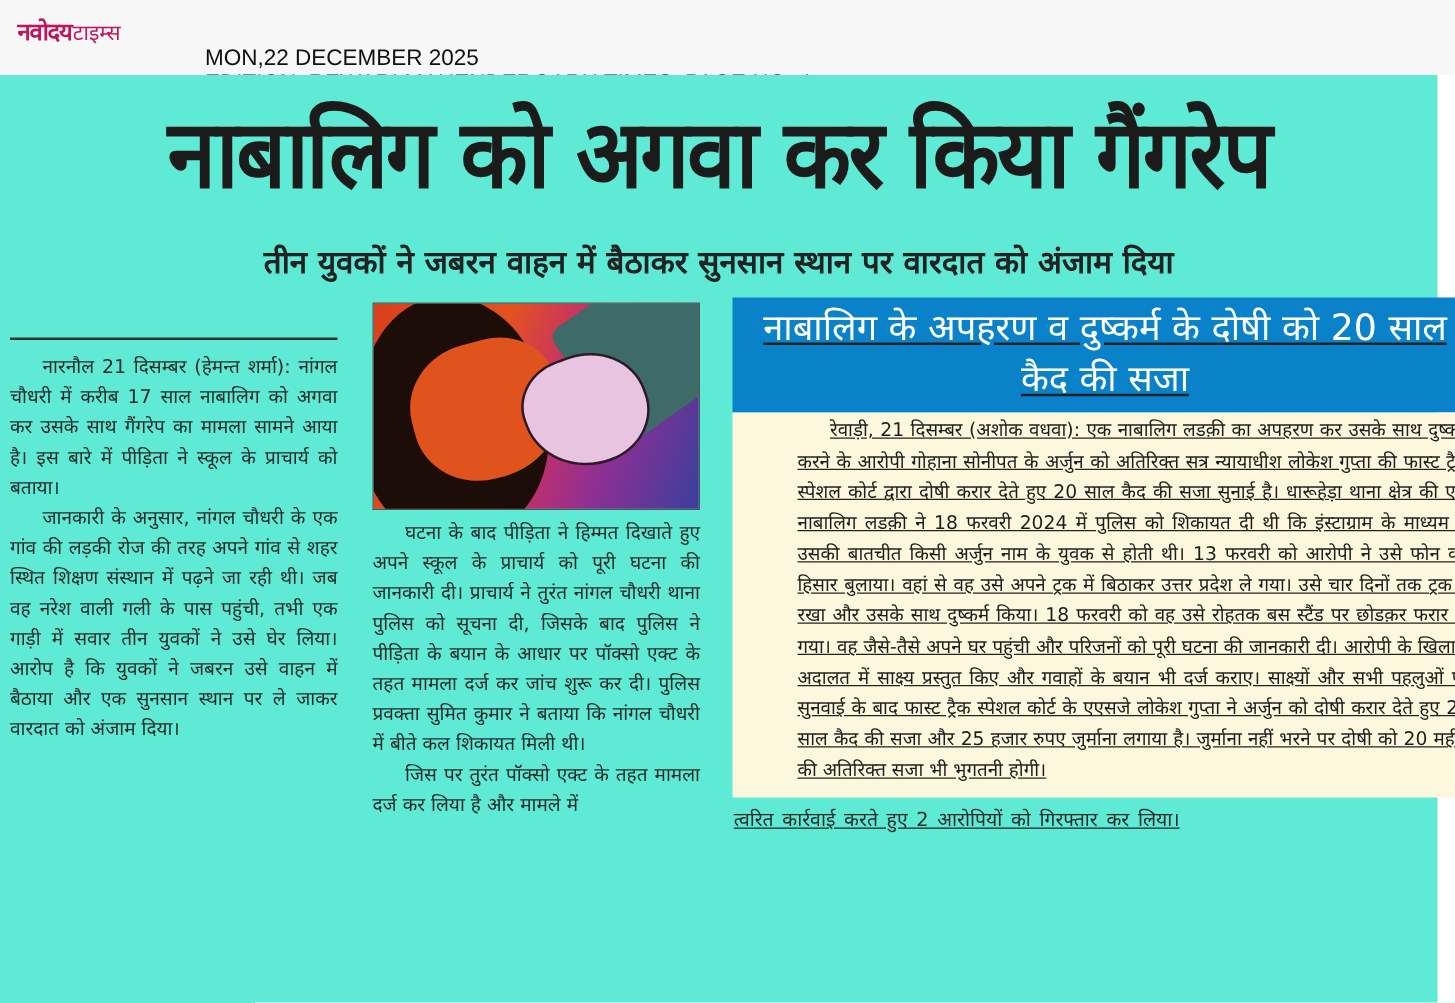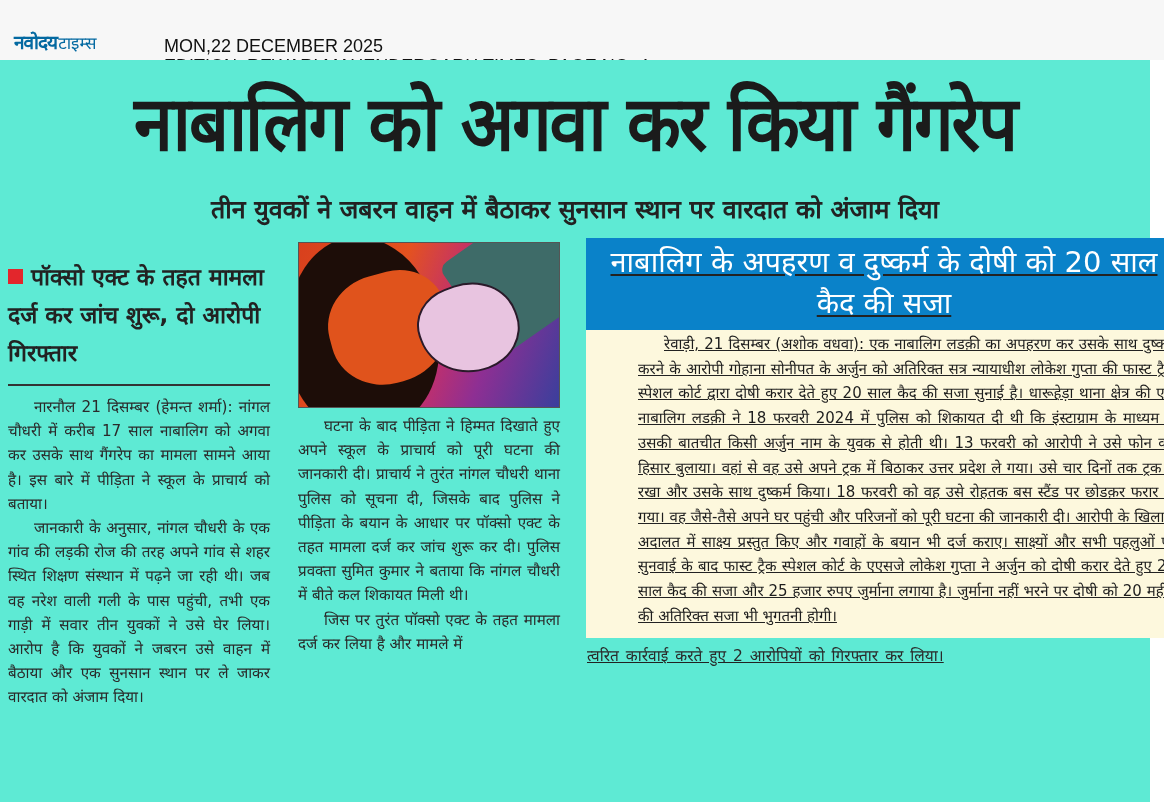--- a/index.html
+++ b/index.html
@@ -1,20 +1,20 @@
 <!DOCTYPE html>
 <html><head>
   <meta charset="utf-8">
   <style>
     * { box-sizing: border-box; margin: 0; padding: 0; }
     html, body { width: 1164px; height: 802px; overflow: hidden; background: #ffffff; }
     body { font-family: "DejaVu Sans", sans-serif; color: #222; position: relative; }
 
     .topbar { position: absolute; left: 0; top: 0; width: 1164px; height: 60px; background: #f7f7f7; }
-    .logo { position: absolute; left: 14px; top: 29px; display: flex; align-items: baseline; color: #0369a1; justify-content: center; }
+    .logo { position: absolute; left: 14px; top: 12px; display: flex; align-items: baseline; color: #be185d; justify-content: center; }
     .logo .big { font-family: "DejaVu Sans", sans-serif; font-weight: bold; font-size: 19px; letter-spacing: -1px; }
     .logo .small { font-family: "DejaVu Sans", sans-serif; font-size: 17px; margin-left: 1px; }
     .meta { position: absolute; left: 164px; top: 9px; font-family: "Liberation Sans", sans-serif; font-size: 18px; line-height: 20px; color: #111; margin-top: 27px; }
 
     .page { position: absolute; left: 0; top: 60px; width: 1150px; height: 742px; background: #5eead4; }
 
     .headline { position: absolute; left: 0; top: 18px; width: 1150px; text-align: center;
       font-family: "DejaVu Sans", sans-serif; font-weight: bold; font-size: 70px; line-height: 92px;
       color: #1b1b1b; letter-spacing: -2px; transform: scaleY(1.08); }
     .subhead { position: absolute; left: 0; top: 130px; width: 1150px; text-align: center;
@@ -60,23 +60,20 @@
     <div>MON,22 DECEMBER 2025</div>
     <div>EDITION: REWARI MAHENDERGARH TIMES, PAGE NO. 4</div>
   </div>
 </div>
 
 <div class="page">
   <h1 class="headline">नाबालिग को अगवा कर किया गैंगरेप</h1>
   <h2 class="subhead">तीन युवकों ने जबरन वाहन में बैठाकर सुनसान स्थान पर वारदात को अंजाम दिया</h2>
 
   <div class="col-left">
-    <div class="sidehead">
-      <span class="bullet-sq"></span><span>पॉक्सो एक्ट के तहत मामला दर्ज कर जांच शुरू, दो आरोपी गिरफ्तार</span>
-    </div>
     <div class="rule"></div>
     <div class="body-text">
       <p>नारनौल 21 दिसम्बर (हेमन्त शर्मा): नांगल चौधरी में करीब 17 साल नाबालिग को अगवा कर उसके साथ गैंगरेप का मामला सामने आया है। इस बारे में पीड़िता ने स्कूल के प्राचार्य को बताया।</p>
       <p>जानकारी के अनुसार, नांगल चौधरी के एक गांव की लड़की रोज की तरह अपने गांव से शहर स्थित शिक्षण संस्थान में पढ़ने जा रही थी। जब वह नरेश वाली गली के पास पहुंची, तभी एक गाड़ी में सवार तीन युवकों ने उसे घेर लिया। आरोप है कि युवकों ने जबरन उसे वाहन में बैठाया और एक सुनसान स्थान पर ले जाकर वारदात को अंजाम दिया।</p>
     </div>
   </div>
 
   <div class="col-mid">
     <div class="photo" title="illustration-hand-covering-girls-face">
       <div class="hair"></div>

